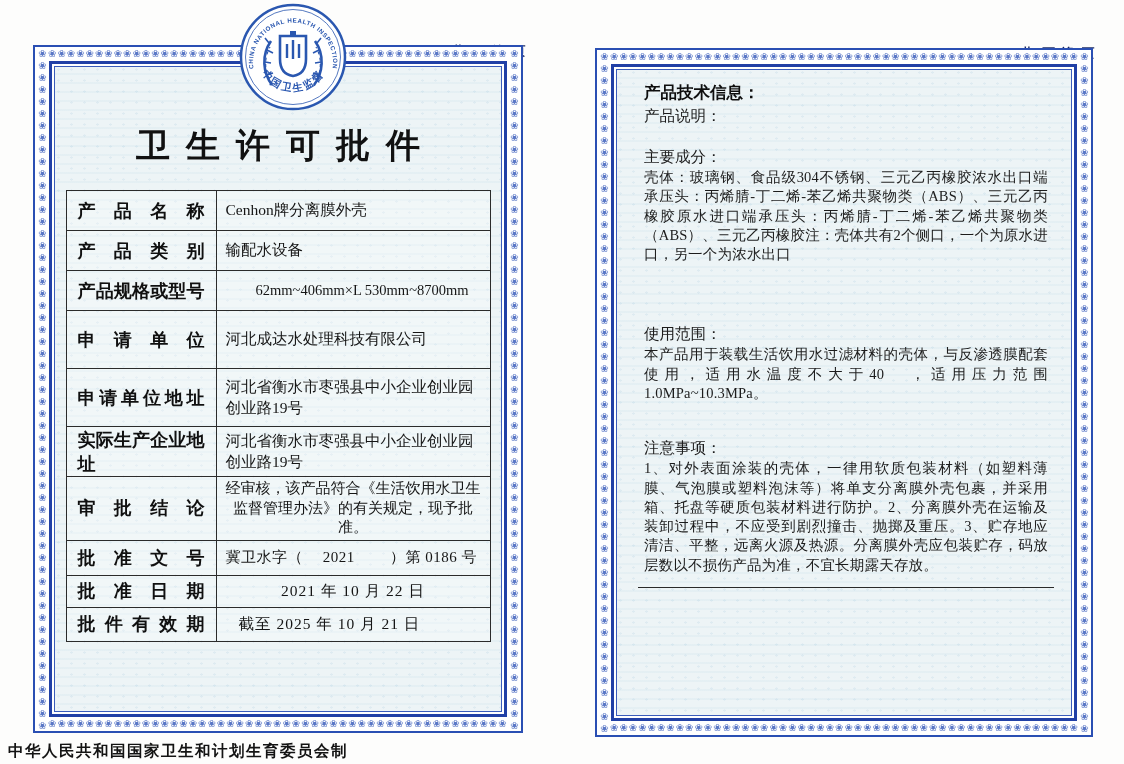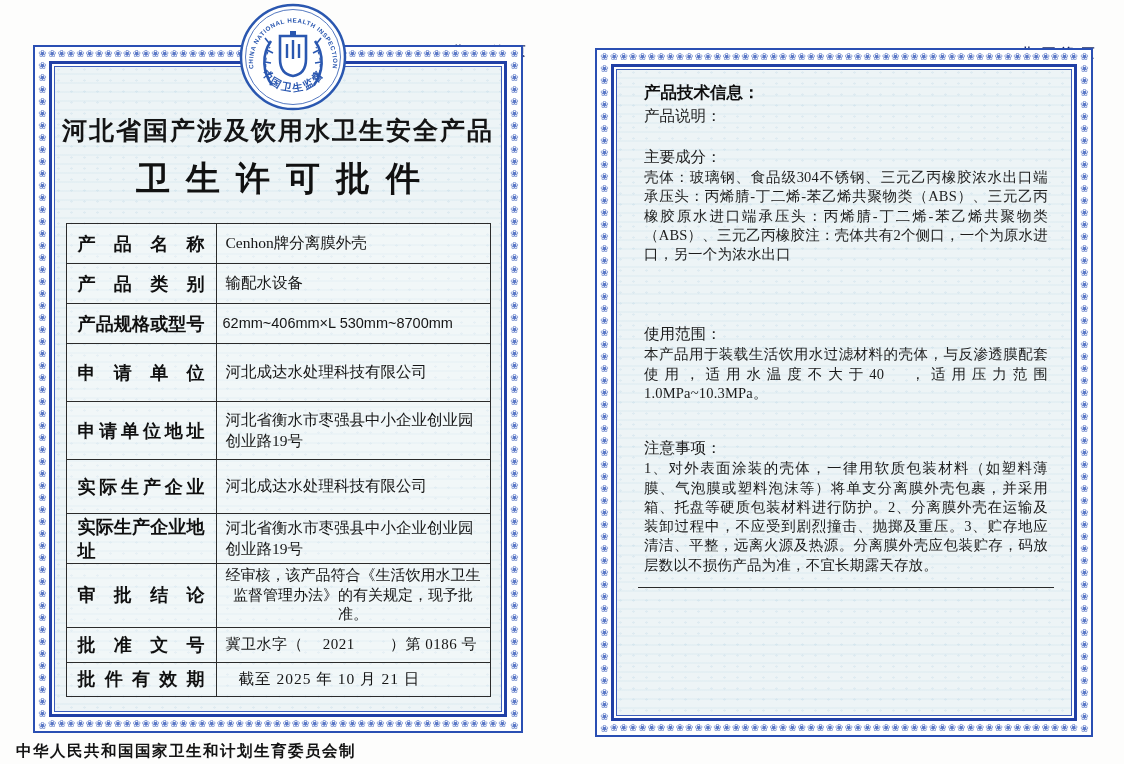--- a/index.html
+++ b/index.html
@@ -34,25 +34,25 @@
   .title2 { text-align:center; font-size:34px; font-weight:700; letter-spacing:16px; text-indent:16px; margin-top:9px; color:#111; }
   table.license { border-collapse:collapse; margin:21px auto 0 auto; width:425px; table-layout:fixed;
                   background:rgba(255,255,255,.25); }
   table.license td { border:1px solid #2b2b2b; vertical-align:middle; }
   td.lbl { width:150px; padding:0 11px; font-size:18px; font-weight:700;
            text-align:justify; text-align-last:justify; color:#101010; }
   td.val { padding:2px 9px; font-size:15.5px; line-height:1.3; color:#151515; }
   tr.rh40 { height:40px; } tr.rh58 { height:58px; } tr.rh54 { height:54px; }
   tr.rh50 { height:50px; } tr.rh55 { height:55px; } tr.rh35 { height:35px; }
   tr.rh32 { height:32px; } tr.rh34 { height:34px; }
-  td.v-spec   { font-size:14.5px; padding-left:6px; font-family:Liberation Sans, sans-serif; }
+  td.v-spec   { font-size:14.5px; padding-left:39px; font-family:Liberation Serif, serif; }
   td.v-center { text-align:center; font-size:15px; }
   td.v-date   { text-align:center; font-size:15.5px; letter-spacing:1px; }
   td.v-doc    { font-size:15px; letter-spacing:.5px; }
-  .footer-note { position:absolute; left:16px; top:741px; font-size:15.5px; font-weight:600;
+  .footer-note { position:absolute; left:8px; top:741px; font-size:15.5px; font-weight:600;
                  letter-spacing:1.5px; color:#131313; }
   
   .emblem { position:absolute; left:239px; top:3px; width:108px; height:108px; z-index:6; }
   
   #page2 { left:595px; top:48px; width:498px; height:689px; }
   #page2 .inner { padding:15px 26px 0 30px; font-size:14.5px; }
   .h-tech  { font-size:16.5px; font-weight:700; color:#0e0e0e; }
   .sec-t   { font-size:15.5px; margin-top:2px; }
   .sec-b   { font-size:14.5px; line-height:1.33; letter-spacing:.2px; text-align:justify; }
   .gap1 { margin-top:20px; } .gap2 { margin-top:60px; } .gap3 { margin-top:35px; }
@@ -69,21 +69,20 @@
 <body>
 
 <div class="page-marker" style="left:452px; top:26px;">共2页  第1页</div>
 
 <div class="page" id="page1">
   <div class="band band-top">❀❀❀❀❀❀❀❀❀❀❀❀❀❀❀❀❀❀❀❀❀❀❀❀❀❀❀❀❀❀❀❀❀❀❀❀❀❀❀❀❀❀❀❀❀❀❀❀❀❀❀❀❀❀❀❀❀❀❀❀❀❀❀❀❀❀❀❀❀❀❀❀❀❀❀❀❀❀❀❀❀❀❀❀❀❀❀❀❀❀❀❀❀❀❀❀❀❀❀❀❀❀❀❀❀❀❀❀❀❀❀❀❀❀❀❀❀❀❀❀❀❀❀❀❀❀❀❀❀❀❀❀❀❀❀❀❀❀❀❀❀❀❀❀❀❀❀❀❀❀❀❀❀❀❀❀❀❀❀❀</div>
   <div class="band band-bottom">❀❀❀❀❀❀❀❀❀❀❀❀❀❀❀❀❀❀❀❀❀❀❀❀❀❀❀❀❀❀❀❀❀❀❀❀❀❀❀❀❀❀❀❀❀❀❀❀❀❀❀❀❀❀❀❀❀❀❀❀❀❀❀❀❀❀❀❀❀❀❀❀❀❀❀❀❀❀❀❀❀❀❀❀❀❀❀❀❀❀❀❀❀❀❀❀❀❀❀❀❀❀❀❀❀❀❀❀❀❀❀❀❀❀❀❀❀❀❀❀❀❀❀❀❀❀❀❀❀❀❀❀❀❀❀❀❀❀❀❀❀❀❀❀❀❀❀❀❀❀❀❀❀❀❀❀❀❀❀❀</div>
   <div class="band band-left">❀❀❀❀❀❀❀❀❀❀❀❀❀❀❀❀❀❀❀❀❀❀❀❀❀❀❀❀❀❀❀❀❀❀❀❀❀❀❀❀❀❀❀❀❀❀❀❀❀❀❀❀❀❀❀❀❀❀❀❀❀❀❀❀❀❀❀❀❀❀❀❀❀❀❀❀❀❀❀❀❀❀❀❀❀❀❀❀❀❀❀❀❀❀❀❀❀❀❀❀❀❀❀❀❀❀❀❀❀❀❀❀❀❀❀❀❀❀❀❀❀❀❀❀❀❀❀❀❀❀❀❀❀❀❀❀❀❀❀❀❀❀❀❀❀❀❀❀❀❀❀❀❀❀❀❀❀❀❀❀</div>
   <div class="band band-right">❀❀❀❀❀❀❀❀❀❀❀❀❀❀❀❀❀❀❀❀❀❀❀❀❀❀❀❀❀❀❀❀❀❀❀❀❀❀❀❀❀❀❀❀❀❀❀❀❀❀❀❀❀❀❀❀❀❀❀❀❀❀❀❀❀❀❀❀❀❀❀❀❀❀❀❀❀❀❀❀❀❀❀❀❀❀❀❀❀❀❀❀❀❀❀❀❀❀❀❀❀❀❀❀❀❀❀❀❀❀❀❀❀❀❀❀❀❀❀❀❀❀❀❀❀❀❀❀❀❀❀❀❀❀❀❀❀❀❀❀❀❀❀❀❀❀❀❀❀❀❀❀❀❀❀❀❀❀❀❀</div>
   <div class="inner">
-    <div class="title1">河北省国产涉及饮用水卫生安全产品</div>
     <div class="title2">卫生许可批件</div>
     <table class="license">
       <tbody>
           <tr class="rh40">
             <td class="lbl">产品名称</td>
             <td class="val">Cenhon牌分离膜外壳</td>
           </tr>
       <tr class="rh40">
             <td class="lbl">产品类别</td>
             <td class="val">输配水设备</td>
@@ -93,35 +92,35 @@
             <td class="val v-spec">62mm~406mm×L 530mm~8700mm</td>
           </tr>
       <tr class="rh58">
             <td class="lbl">申请单位</td>
             <td class="val">河北成达水处理科技有限公司</td>
           </tr>
       <tr class="rh58">
             <td class="lbl">申请单位地址</td>
             <td class="val">河北省衡水市枣强县中小企业创业园创业路19号</td>
           </tr>
-      <tr class="rh54">
-            <td class="lbl">实际生产企业</td>
-            <td class="val">河北成达水处理科技有限公司</td>
-          </tr>
       <tr class="rh50">
             <td class="lbl">实际生产企业地址</td>
             <td class="val">河北省衡水市枣强县中小企业创业园创业路19号</td>
           </tr>
       <tr class="rh55">
             <td class="lbl">审批结论</td>
             <td class="val v-center">经审核，该产品符合《生活饮用水卫生监督管理办法》的有关规定，现予批准。</td>
           </tr>
       <tr class="rh35">
             <td class="lbl">批准文号</td>
             <td class="val v-doc">冀卫水字（　 2021　 　）第  0186  号</td>
+          </tr>
+      <tr class="rh32">
+            <td class="lbl">批准日期</td>
+            <td class="val v-date">2021 年 10 月 22 日</td>
           </tr>
       <tr class="rh34">
             <td class="lbl">批件有效期</td>
             <td class="val v-date" style="text-align:left;padding-left:22px;">截至 2025 年 10 月 21 日</td>
           </tr>
     </tbody>
       </table>
   </div>
 </div>
 

